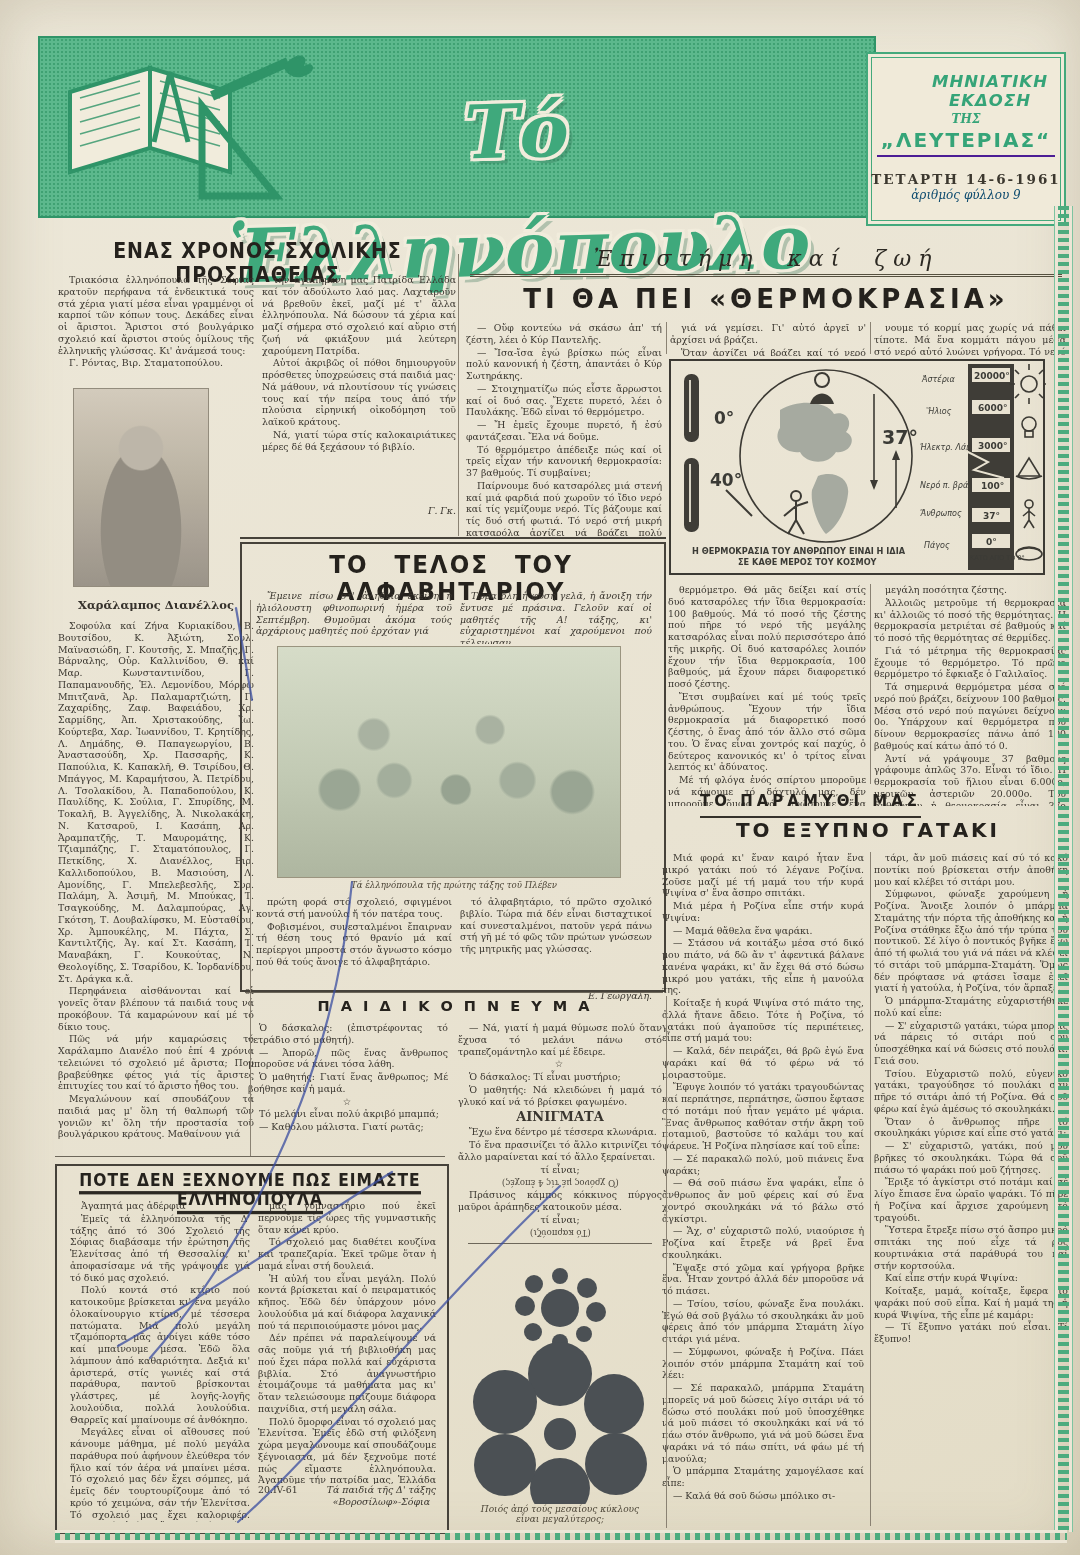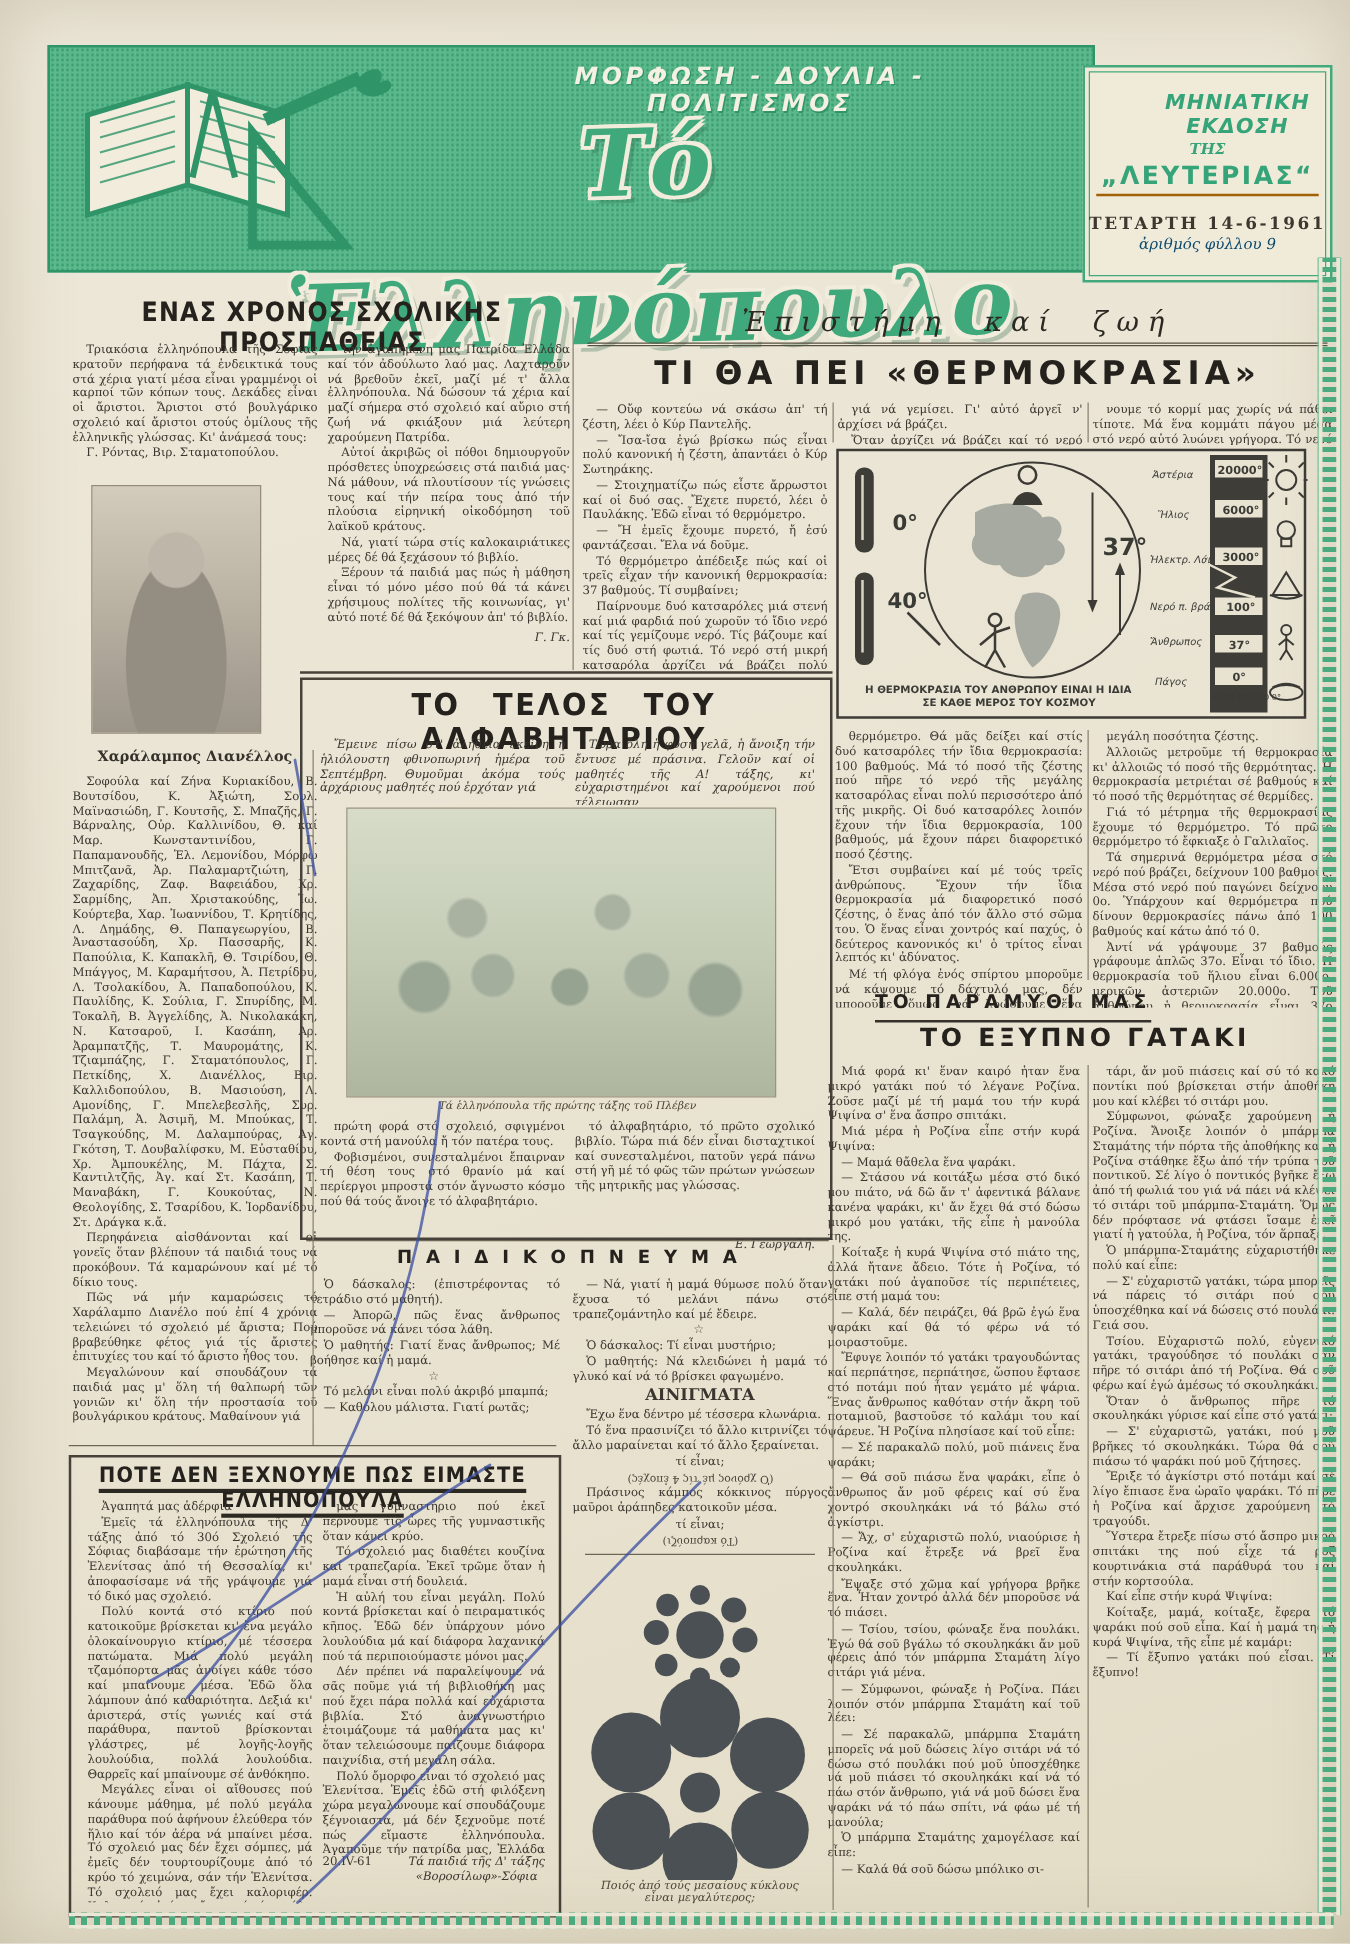--- a/index.html
+++ b/index.html
@@ -26,21 +26,21 @@
   #title{left:168px;top:72px;width:700px;text-align:center;
     font:bold italic 74px/1.6 "DejaVu Serif",serif;color:#3fa97c;transform:rotate(-1.5deg);
     text-shadow:-3px -3px 0 #f1ecdc,3px -3px 0 #f1ecdc,-3px 3px 0 #f1ecdc,3px 3px 0 #f1ecdc,
       -3px 0 0 #f1ecdc,3px 0 0 #f1ecdc,0 -3px 0 #f1ecdc,0 3px 0 #f1ecdc,6px 6px 0 rgba(42,110,80,.30);}
   #infobox{left:866px;top:52px;width:196px;height:170px;background:#f0ead9;
     border:2px solid #43a97c;box-shadow:inset 0 0 0 3px #f0ead9, inset 0 0 0 4px #43a97c;
     text-align:center;color:#35a478;}
   #infobox .l1{margin-top:18px;font:bold italic 16.5px "DejaVu Sans",sans-serif;letter-spacing:1px;margin-left:48px;}
   #infobox .l2{font:bold italic 12px "DejaVu Serif",serif;margin-top:2px;}
   #infobox .l3{display:inline-block;font:bold 20px "DejaVu Sans",sans-serif;letter-spacing:2px;
-    border-bottom:2px solid #a16207;padding:2px 4px 3px;}
+    border-bottom:2px solid #4c1d95;padding:2px 4px 3px;}
   #infobox .l4{margin-top:14px;font:bold 13.5px "DejaVu Serif",serif;color:#3c382f;letter-spacing:2px;}
   #infobox .l5{font:italic 12px "DejaVu Serif",serif;color:#0c4a6e;margin-top:1px;}
   
   .photo-boy{background:
      radial-gradient(circle at 50% 30%, #b9b4ab 0 14%, rgba(0,0,0,0) 15%),
      radial-gradient(ellipse at 50% 72%, #8e8a82 0 42%, rgba(0,0,0,0) 43%),
      linear-gradient(180deg,#cfcabf 0%,#b7b1a5 45%,#97918a 100%);
      border:1px solid #8f897c;filter:contrast(.95) sepia(.12);}
   .photo-class{background:
      radial-gradient(circle at 18% 62%, #9aa694 0 6%, rgba(0,0,0,0) 7%),
@@ -87,41 +87,39 @@
         <path d="M28 54 L88 37 M28 66 L88 49 M28 78 L88 61 M28 90 L88 73 M28 102 L88 85"></path>
         <path d="M108 37 L168 54 M108 49 L168 66 M108 61 L168 78 M108 73 L168 90 M108 85 L168 102"></path>
       </g>
       <path d="M150 62 L224 152 L150 152 Z" fill="none" stroke-width="7"></path>
       <path d="M118 28 L102 98 M118 28 L136 98" fill="none" stroke-width="5"></path>
       <path d="M160 52 L236 18" fill="none" stroke-width="10"></path>
       <path d="M232 22 C244 6 258 10 252 22 C262 16 266 28 252 32 C244 36 232 30 232 22 Z" fill="#2f9468" stroke="none"></path>
     </g>
   </svg>
 
-  <div class="abs" id="slogan">ΜΟΡΦΩΣΗ - ΔΟΥΛΙΑ - ΠΟΛΙΤΙΣΜΟΣ</div>
   <div class="abs" id="title">Τό Ἑλληνόπουλο</div>
 
   <div class="abs" id="infobox">
     <div class="l1">ΜΗΝΙΑΤΙΚΗ ΕΚΔΟΣΗ</div>
     <div class="l2">ΤΗΣ</div>
     <div><span class="l3">„ΛΕΥΤΕΡΙΑΣ“</span></div>
     <div class="l4">ΤΕΤΑΡΤΗ  14-6-1961</div>
     <div class="l5">ἀριθμός φύλλου 9</div>
   </div>
 
   <div class="abs headline" style="left:55px;top:240px;width:405px;font-size:19px;letter-spacing:1px;transform:scaleY(1.12);">ΕΝΑΣ ΧΡΟΝΟΣ ΣΧΟΛΙΚΗΣ ΠΡΟΣΠΑΘΕΙΑΣ</div>
   <div class="abs col" style="left:58px;top:274px;width:196px;height:114px;">
       <p>Τριακόσια ἑλληνόπουλα τῆς Σόφιας κρατοῦν περήφανα τά ἐνδεικτικά τους στά χέρια γιατί μέσα εἶναι γραμμένοι οἱ καρποί τῶν κόπων τους. Δεκάδες εἶναι οἱ ἄριστοι. Ἄριστοι στό βουλγάρικο σχολειό καί ἄριστοι στούς ὁμίλους τῆς ἑλληνικῆς γλώσσας. Κι' ἀνάμεσά τους:</p>
       <p>Γ. Ρόντας, Βιρ. Σταματοπούλου.</p>
     </div>
   <div class="abs col" style="left:262px;top:274px;width:194px;height:240px;">
       <p>τήν ἀγαπημένη μας Πατρίδα Ἑλλάδα καί τόν ἀδούλωτο λαό μας. Λαχταροῦν νά βρεθοῦν ἐκεῖ, μαζί μέ τ' ἄλλα ἑλληνόπουλα. Νά δώσουν τά χέρια καί μαζί σήμερα στό σχολειό καί αὔριο στή ζωή νά φκιάξουν μιά λεύτερη χαρούμενη Πατρίδα.</p>
       <p>Αὐτοί ἀκριβῶς οἱ πόθοι δημιουργοῦν πρόσθετες ὑποχρεώσεις στά παιδιά μας· Νά μάθουν, νά πλουτίσουν τίς γνώσεις τους καί τήν πείρα τους ἀπό τήν πλούσια εἰρηνική οἰκοδόμηση τοῦ λαϊκοῦ κράτους.</p>
       <p>Νά, γιατί τώρα στίς καλοκαιριάτικες μέρες δέ θά ξεχάσουν τό βιβλίο.</p>
-      <p>Ξέρουν τά παιδιά μας πώς ἡ μάθηση εἶναι τό μόνο μέσο πού θά τά κάνει χρήσιμους πολίτες τῆς κοινωνίας, γι' αὐτό ποτέ δέ θά ξεκόψουν ἀπ' τό βιβλίο.</p>
     </div>
   <div class="abs col sig" style="left:262px;top:505px;width:194px;">Γ. Γκ.</div>
 
   <div class="abs photo-boy" style="left:73px;top:388px;width:134px;height:197px;"></div>
   <div class="abs" style="left:58px;top:598px;width:196px;text-align:center;font:bold 11.5px 'DejaVu Serif',serif;">Χαράλαμπος Διανέλλος</div>
 
   <div class="abs col" style="left:58px;top:620px;width:196px;height:538px;">
       <p>Σοφούλα καί Ζήνα Κυριακίδου, Β. Βουτσίδου, Κ. Ἀξιώτη, Σουλ. Μαϊνασιώδη, Γ. Κουτσῆς, Σ. Μπαζῆς, Γ. Βάρναλης, Οὐρ. Καλλινίδου, Θ. καί Μαρ. Κωνσταντινίδου, Γ. Παπαμανουδῆς, Ἑλ. Λεμονίδου, Μόρφω Μπιτζανᾶ, Ἀρ. Παλαμαρτζιώτη, Γ. Ζαχαρίδης, Ζαφ. Βαφειάδου, Χρ. Σαρμίδης, Ἀπ. Χριστακούδης, Ἰω. Κούρτεβα, Χαρ. Ἰωαννίδου, Τ. Κρητίδης, Λ. Δημάδης, Θ. Παπαγεωργίου, Β. Ἀναστασούδη, Χρ. Πασσαρῆς, Κ. Παπούλια, Κ. Καπακλῆ, Θ. Τσιρίδου, Θ. Μπάγγος, Μ. Καραμήτσου, Ἀ. Πετρίδου, Λ. Τσολακίδου, Ἀ. Παπαδοπούλου, Κ. Παυλίδης, Κ. Σούλια, Γ. Σπυρίδης, Μ. Τοκαλῆ, Β. Ἀγγελίδης, Ἀ. Νικολακάκη, Ν. Κατσαροῦ, Ι. Κασάπη, Ἀρ. Ἀραμπατζῆς, Τ. Μαυρομάτης, Κ. Τζιαμπάζης, Γ. Σταματόπουλος, Γ. Πετκίδης, Χ. Διανέλλος, Βιρ. Καλλιδοπούλου, Β. Μασιούση, Λ. Αμονίδης, Γ. Μπελεβεσλῆς, Συρ. Παλάμη, Ἀ. Ἀσιμῆ, Μ. Μπούκας, Τ. Τσαγκούδης, Μ. Δαλαμπούρας, Ἀγ. Γκότση, Τ. Δουβαλίφσκυ, Μ. Εὐσταθίου, Χρ. Ἀμπουκέλης, Μ. Πάχτα, Σ. Καντιλτζῆς, Ἀγ. καί Στ. Κασάπη, Τ. Μαναβάκη, Γ. Κουκούτας, Ν. Θεολογίδης, Σ. Τσαρίδου, Κ. Ἰορδανίδου, Στ. Δράγκα κ.ἄ.</p>
       <p>Περηφάνεια αἰσθάνονται καί οἱ γονεῖς ὅταν βλέπουν τά παιδιά τους νά προκόβουν. Τά καμαρώνουν καί μέ τό δίκιο τους.</p>
       <p>Πῶς νά μήν καμαρώσεις τό Χαράλαμπο Διανέλο πού ἐπί 4 χρόνια τελειώνει τό σχολειό μέ ἄριστα; Πού βραβεύθηκε φέτος γιά τίς ἄριστες ἐπιτυχίες του καί τό ἄριστο ἦθος του.</p>

